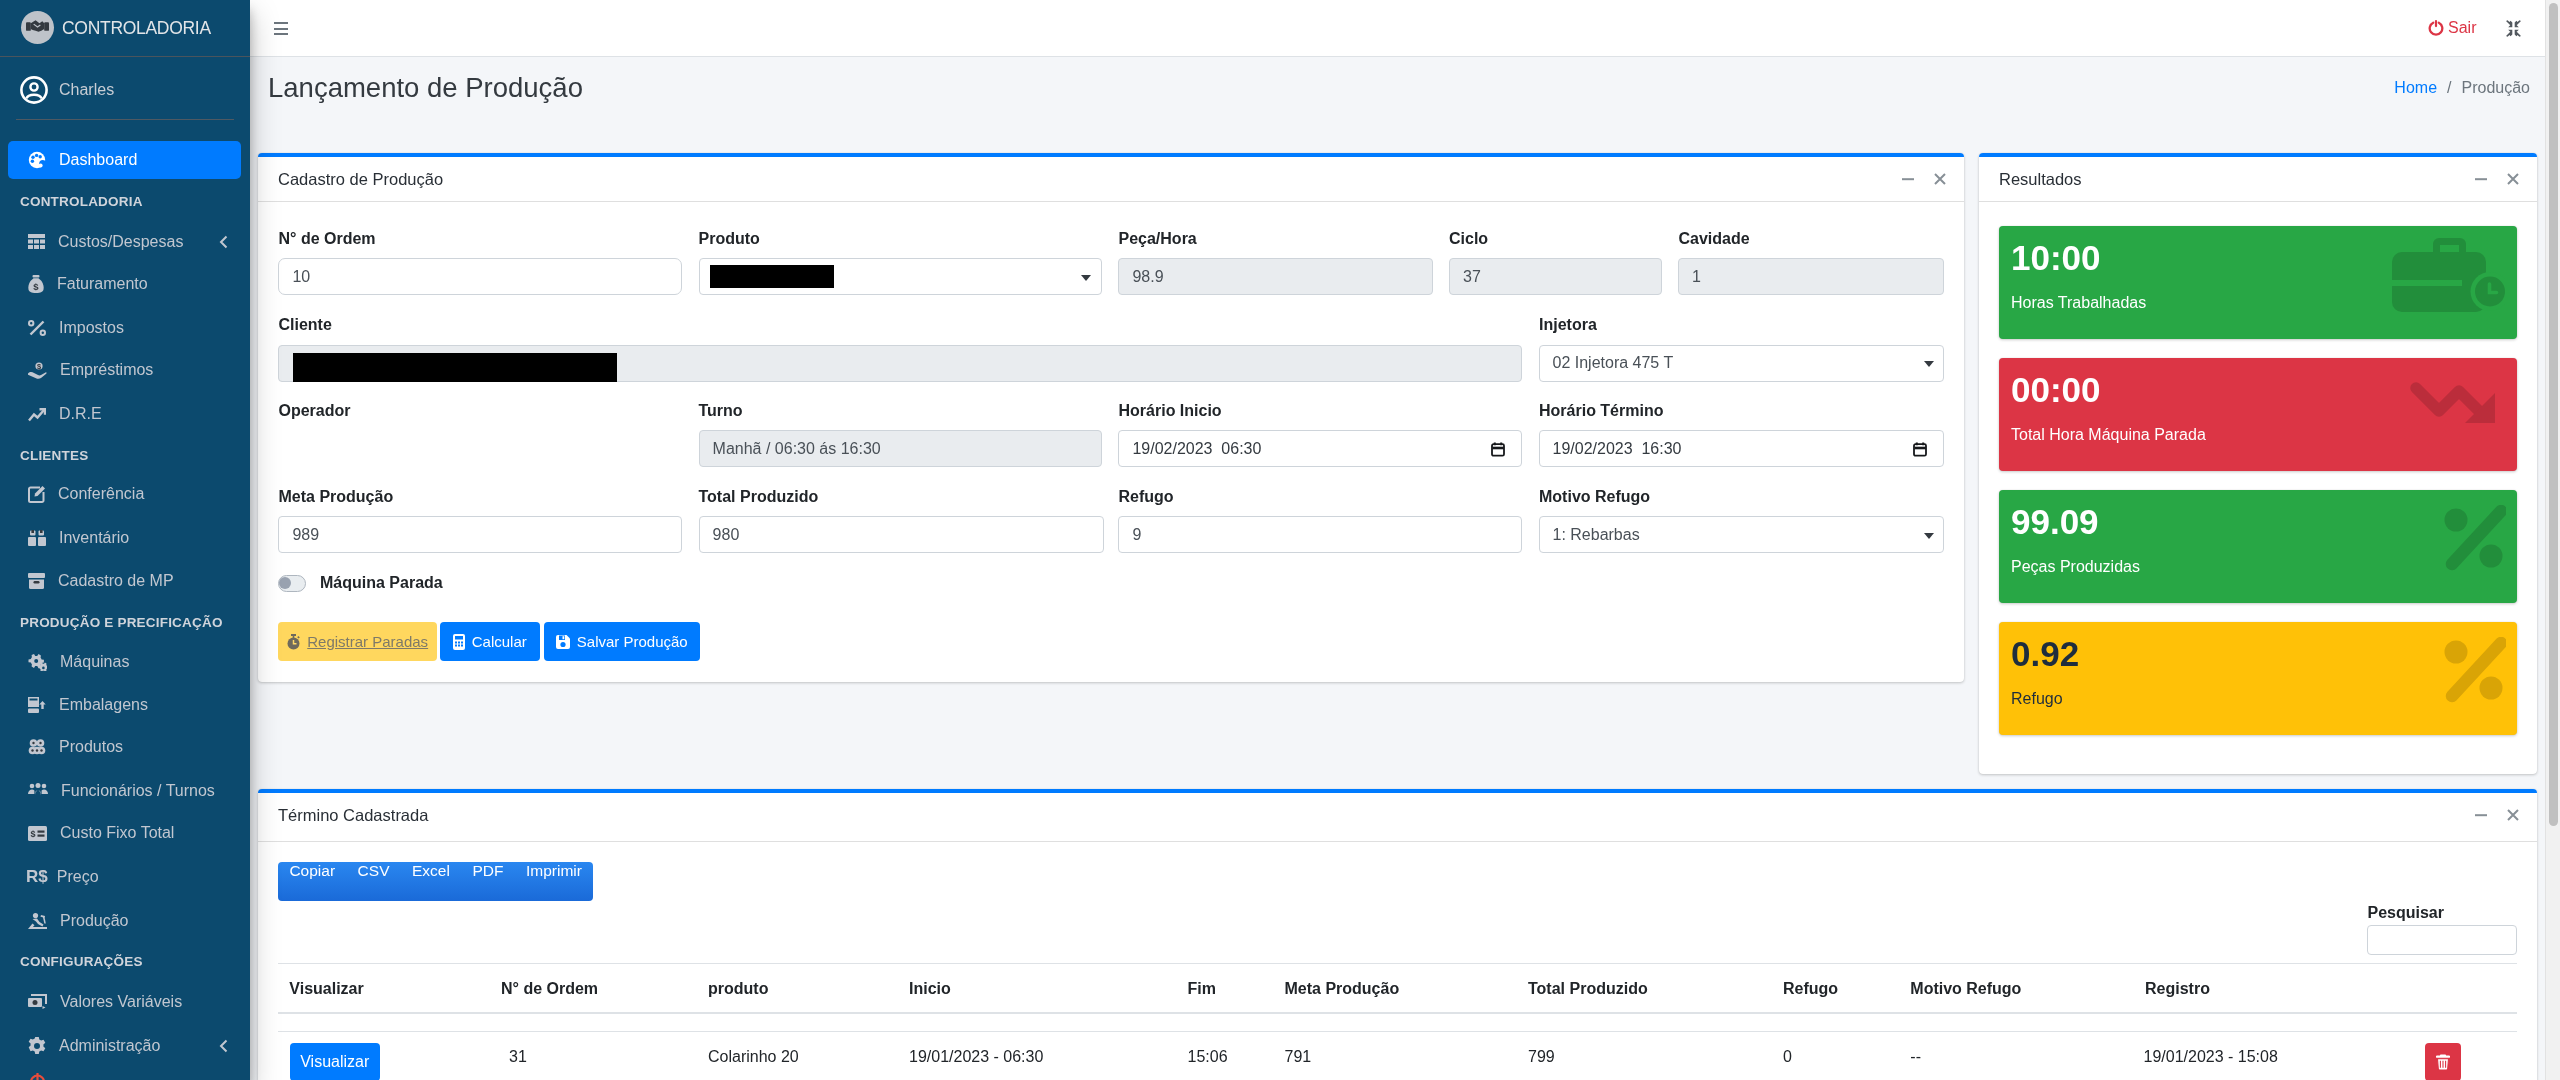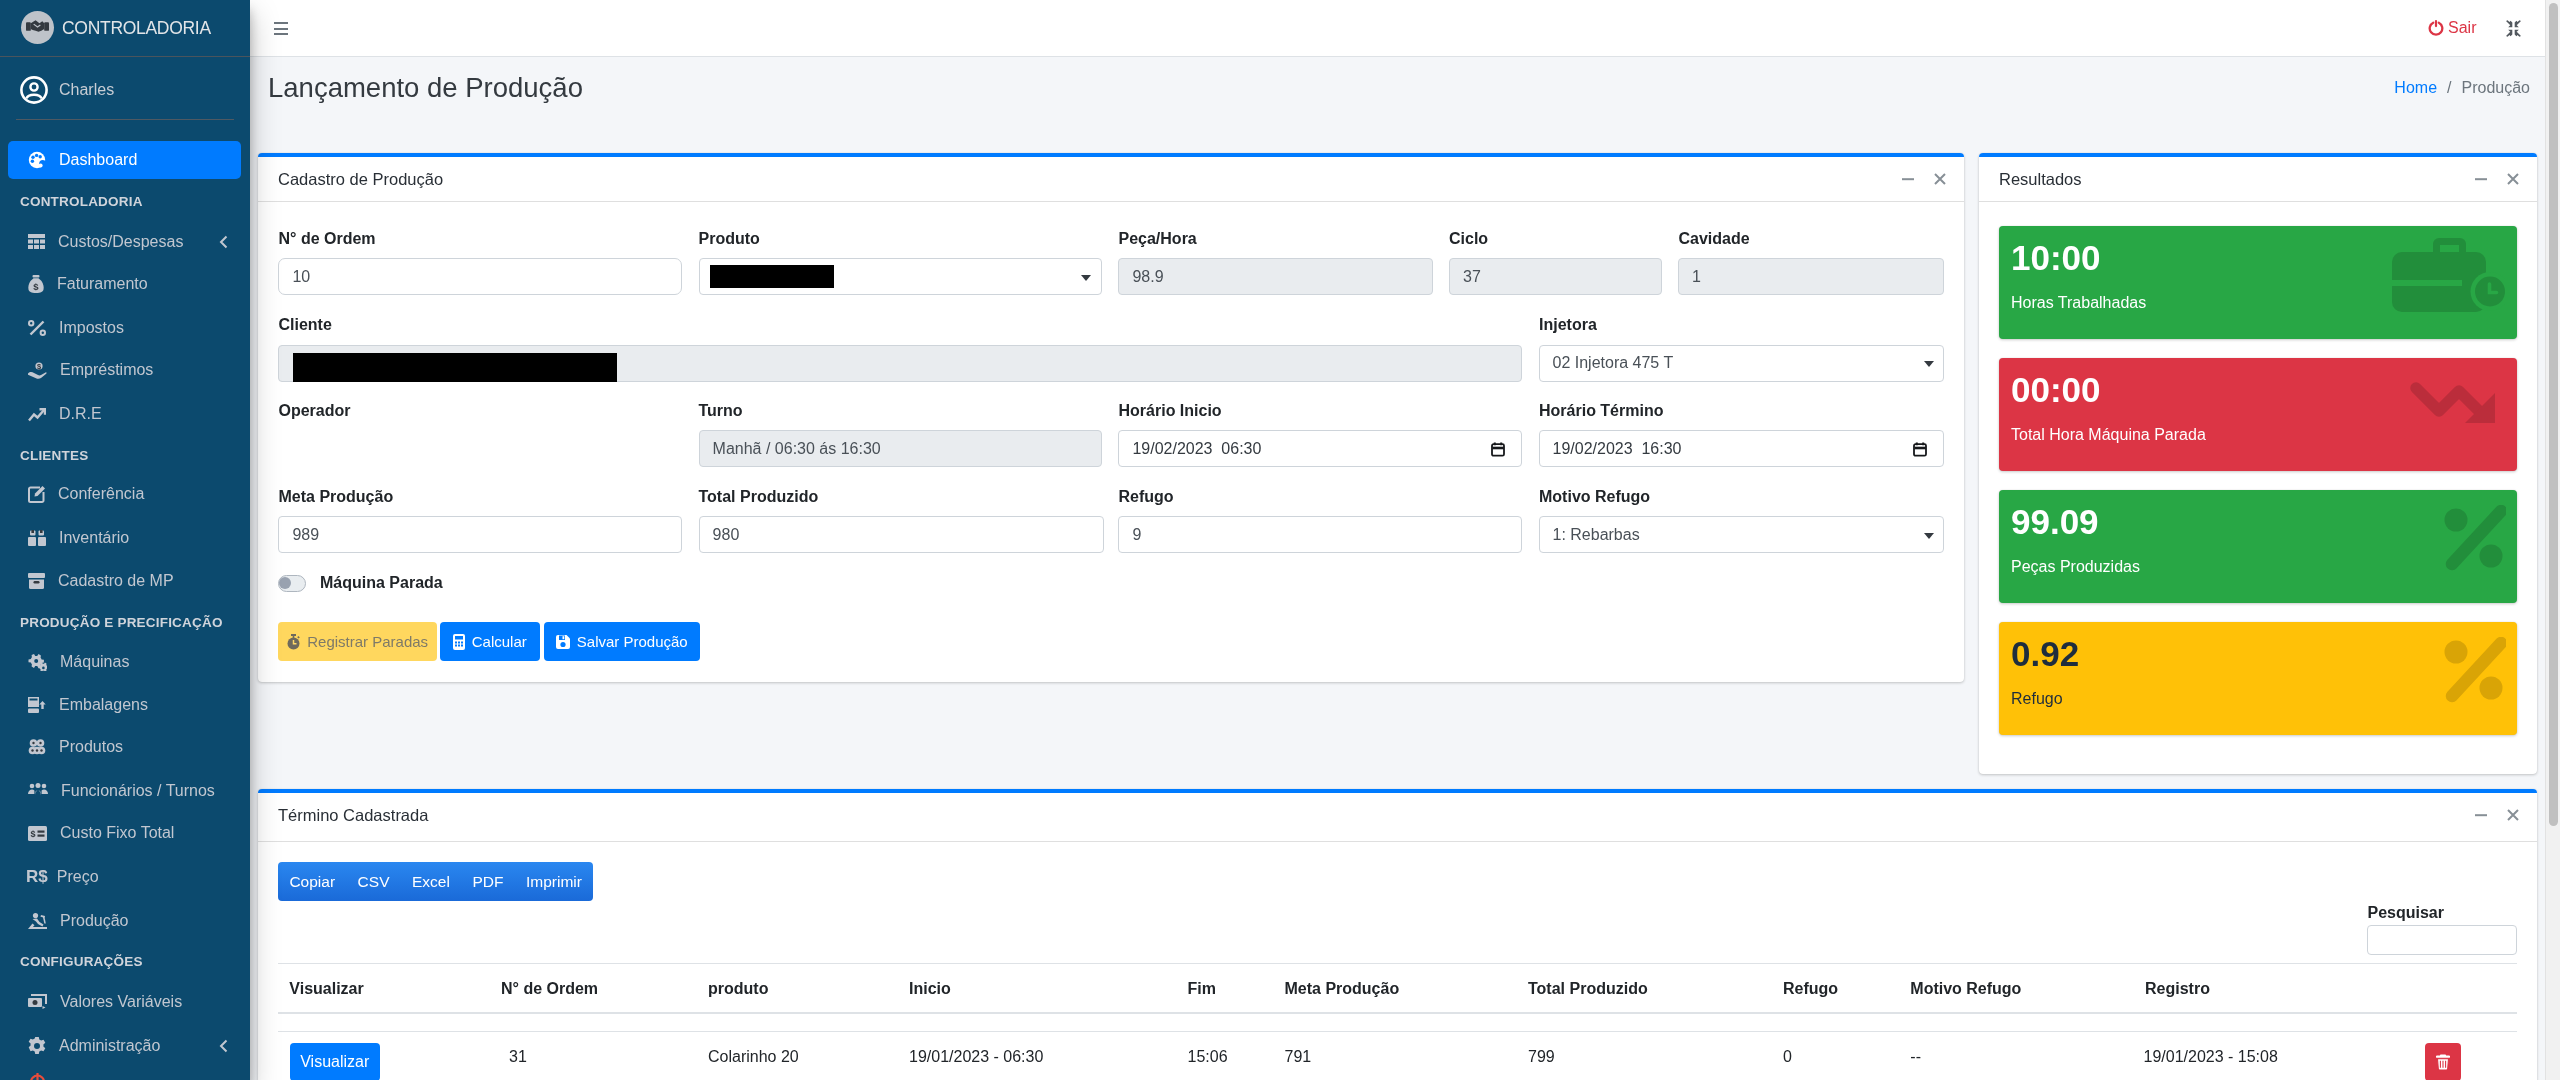--- a/index.html
+++ b/index.html
@@ -320,21 +320,21 @@
   <div class="inp" style="left:20.9px;top:363px;width:403.6px;">989</div>
   <div class="inp" style="left:441.1px;top:363px;width:405.3px;">980</div>
   <div class="inp" style="left:860.9px;top:363px;width:403.6px;">9</div>
   <div class="inp" style="left:1281px;top:363px;width:405.5px;">1: Rebarbas<div class="caret"></div></div>
 
   <div class="abs" style="left:20.9px;top:421.5px;width:28px;height:17.6px;border-radius:9px;background:#e9edf0;border:1px solid #aeb6bf;"></div>
   <div class="abs" style="left:21.7px;top:424.3px;width:12px;height:12px;border-radius:50%;background:#99a2b0;"></div>
   <div class="lbl" style="left:62.5px;top:430px;">Máquina Parada</div>
 
   <div class="abs" style="left:20.9px;top:469px;width:158.6px;height:39px;border-radius:4px;background:#ffc107;opacity:.65;"></div>
-  <div class="abs" style="left:20.9px;top:469px;width:158.6px;height:39px;display:flex;align-items:center;justify-content:center;font-size:15px;color:#7e7a68;">
+  <div class="abs" style="left:20.9px;top:469px;width:158.6px;height:39px;display:flex;align-items:center;justify-content:center;font-size:15px;color:#7e7a68;text-decoration:underline;">
     <svg style="margin-right:7px;" width="13" height="16" viewBox="0 0 13 16">
         <g fill="#6f6a5c">
           <rect x="4" y="0" width="5" height="2"></rect>
           <rect x="5.7" y="1" width="1.6" height="3"></rect>
           <circle cx="6.5" cy="9.5" r="6"></circle>
           <rect x="10.5" y="2.5" width="2" height="1.6" transform="rotate(45 11.5 3.3)"></rect>
         </g>
         <path d="M6.5 6 v3.8 h3" stroke="#ffd86a" stroke-width="1.5" fill="none"></path>
       </svg>
     Registrar Paradas
@@ -420,21 +420,21 @@
   <div class="chead" style="height:53.2px;">
     <div class="ctitle">Término Cadastrada</div>
     <div class="tool" style="right:49px;"><svg width="14" height="14" viewBox="0 0 14 14">
           <rect x="1" y="6.2" width="12" height="2" fill="#878f96"></rect>
         </svg></div>
     <div class="tool" style="right:17px;"><svg width="14" height="14" viewBox="0 0 14 14">
           <path d="M2 2 L12 12 M12 2 L2 12" stroke="#878f96" stroke-width="2"></path>
         </svg></div>
   </div>
 
-  <div class="abs" style="left:20.9px;top:73px;width:314.6px;height:39px;border-radius:4px;background:linear-gradient(180deg,#2a87f0,#1a6ad8);display:flex;align-items:center;justify-content:space-between;color:#fff;font-size:15.5px;padding:0 11px;">
+  <div class="abs" style="left:20.9px;top:73px;width:314.6px;height:39px;border-radius:4px;background:linear-gradient(180deg,#2a87f0,#1a6ad8);display:flex;justify-content:space-between;color:#fff;font-size:15.5px;padding:0 11px;">
     <div>Copiar</div>
       <div>CSV</div>
       <div>Excel</div>
       <div>PDF</div>
       <div>Imprimir</div>
   </div>
 
   <div class="lbl" style="left:2110px;top:123.5px;">Pesquisar</div>
   <div class="abs" style="left:2109.5px;top:135.5px;width:149.5px;height:30px;border:1px solid #ced4da;border-radius:4px;background:#fff;"></div>
 

